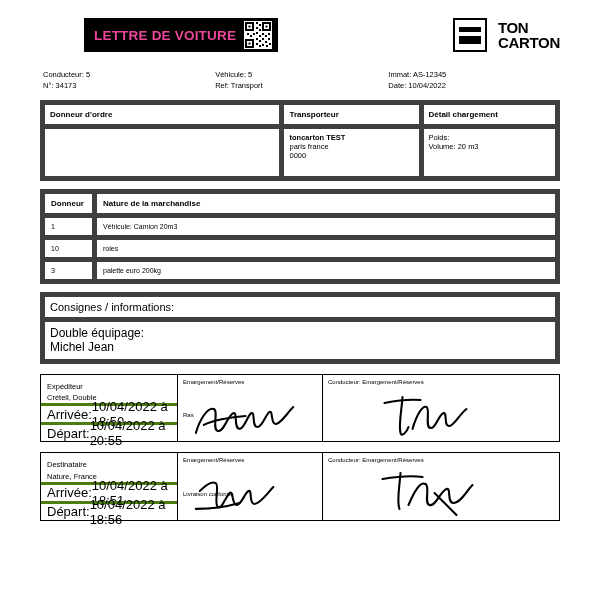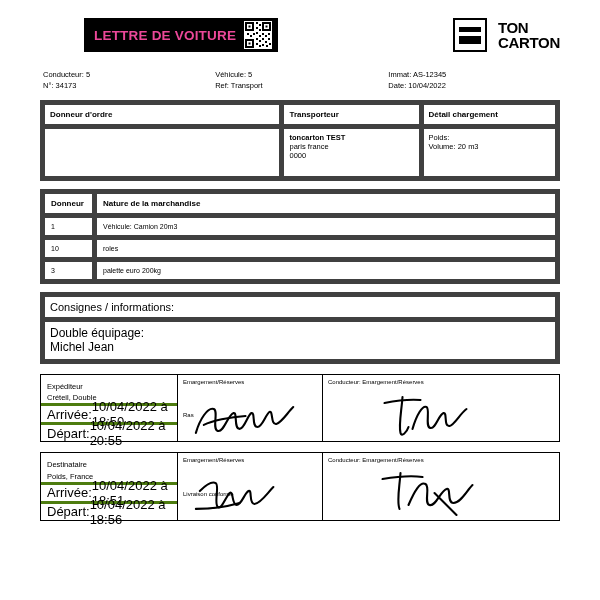--- a/index.html
+++ b/index.html
@@ -315,21 +315,21 @@
         <path d="M34 12 C33 26, 30 40, 32 48 C33 52, 38 48, 40 42"></path>
         <path d="M44 44 C48 30, 54 20, 58 22 C62 24, 56 42, 62 43 C67 44, 70 30, 75 28 C79 27, 75 42, 81 41 C86 40, 92 28, 98 24"></path>
       </svg>
     </div>
   </div>
 
   <div class="sigblock">
     <div class="sig-left">
       <div class="who">
         <div class="l1">Destinataire</div>
-        <div>Poids, France</div>
+        <div>Nature, France</div>
       </div>
       <div class="timerow">
         <span class="lbl">Arrivée:</span>
         <span class="val">10/04/2022 à 18:51</span>
       </div>
       <div class="timerow">
         <span class="lbl">Départ:</span>
         <span class="val">10/04/2022 à 18:56</span>
       </div>
     </div>

